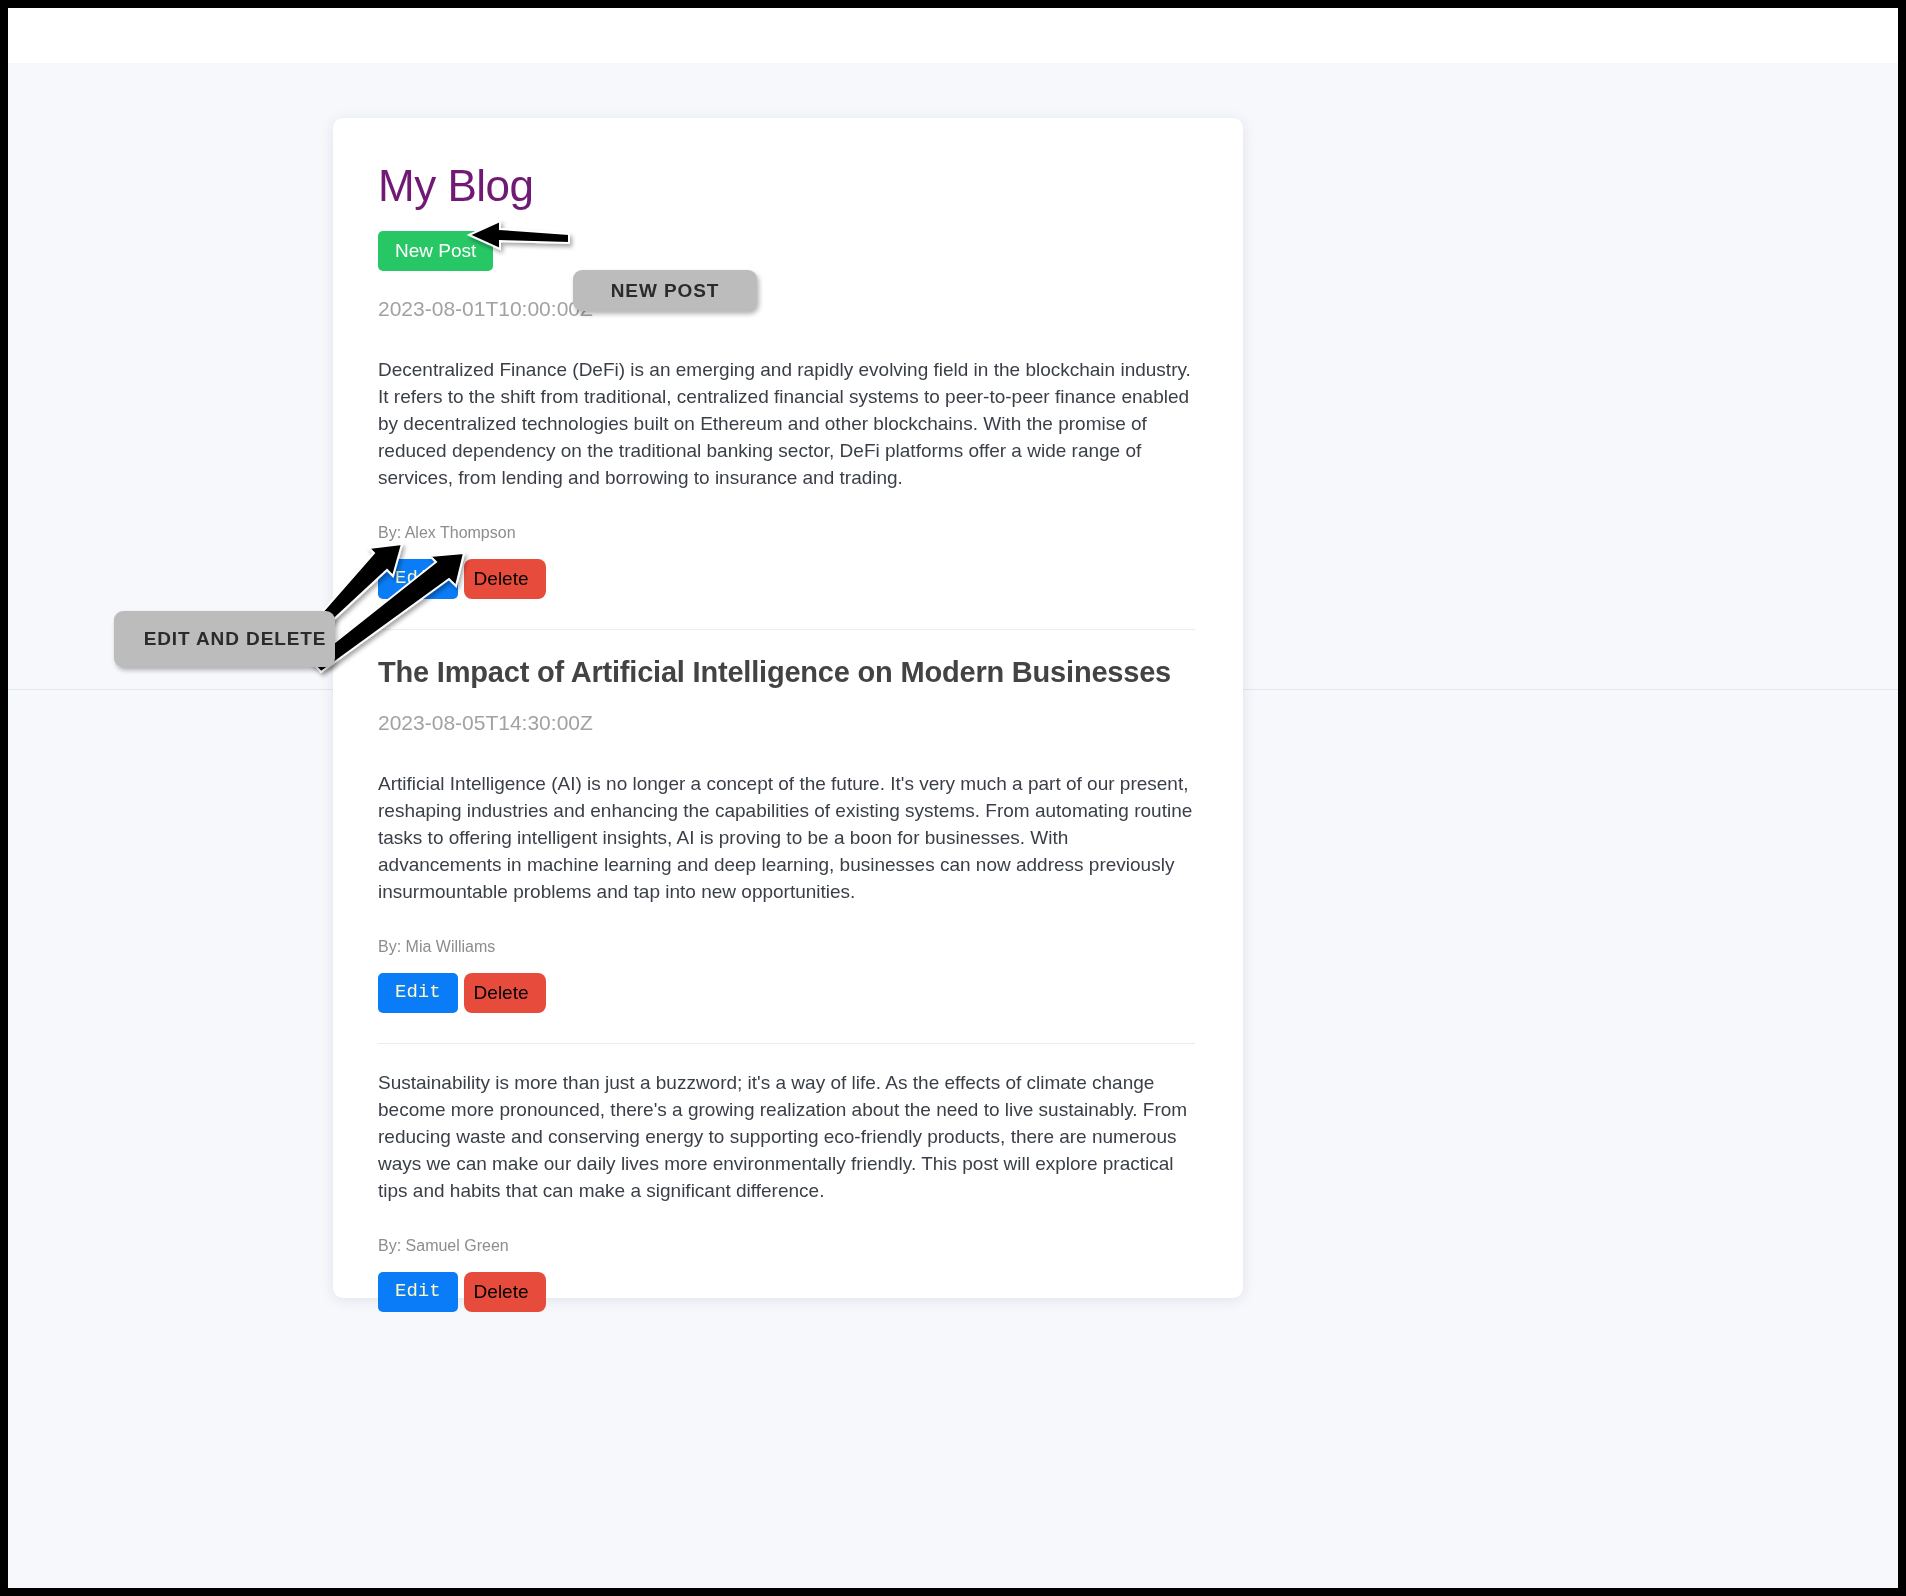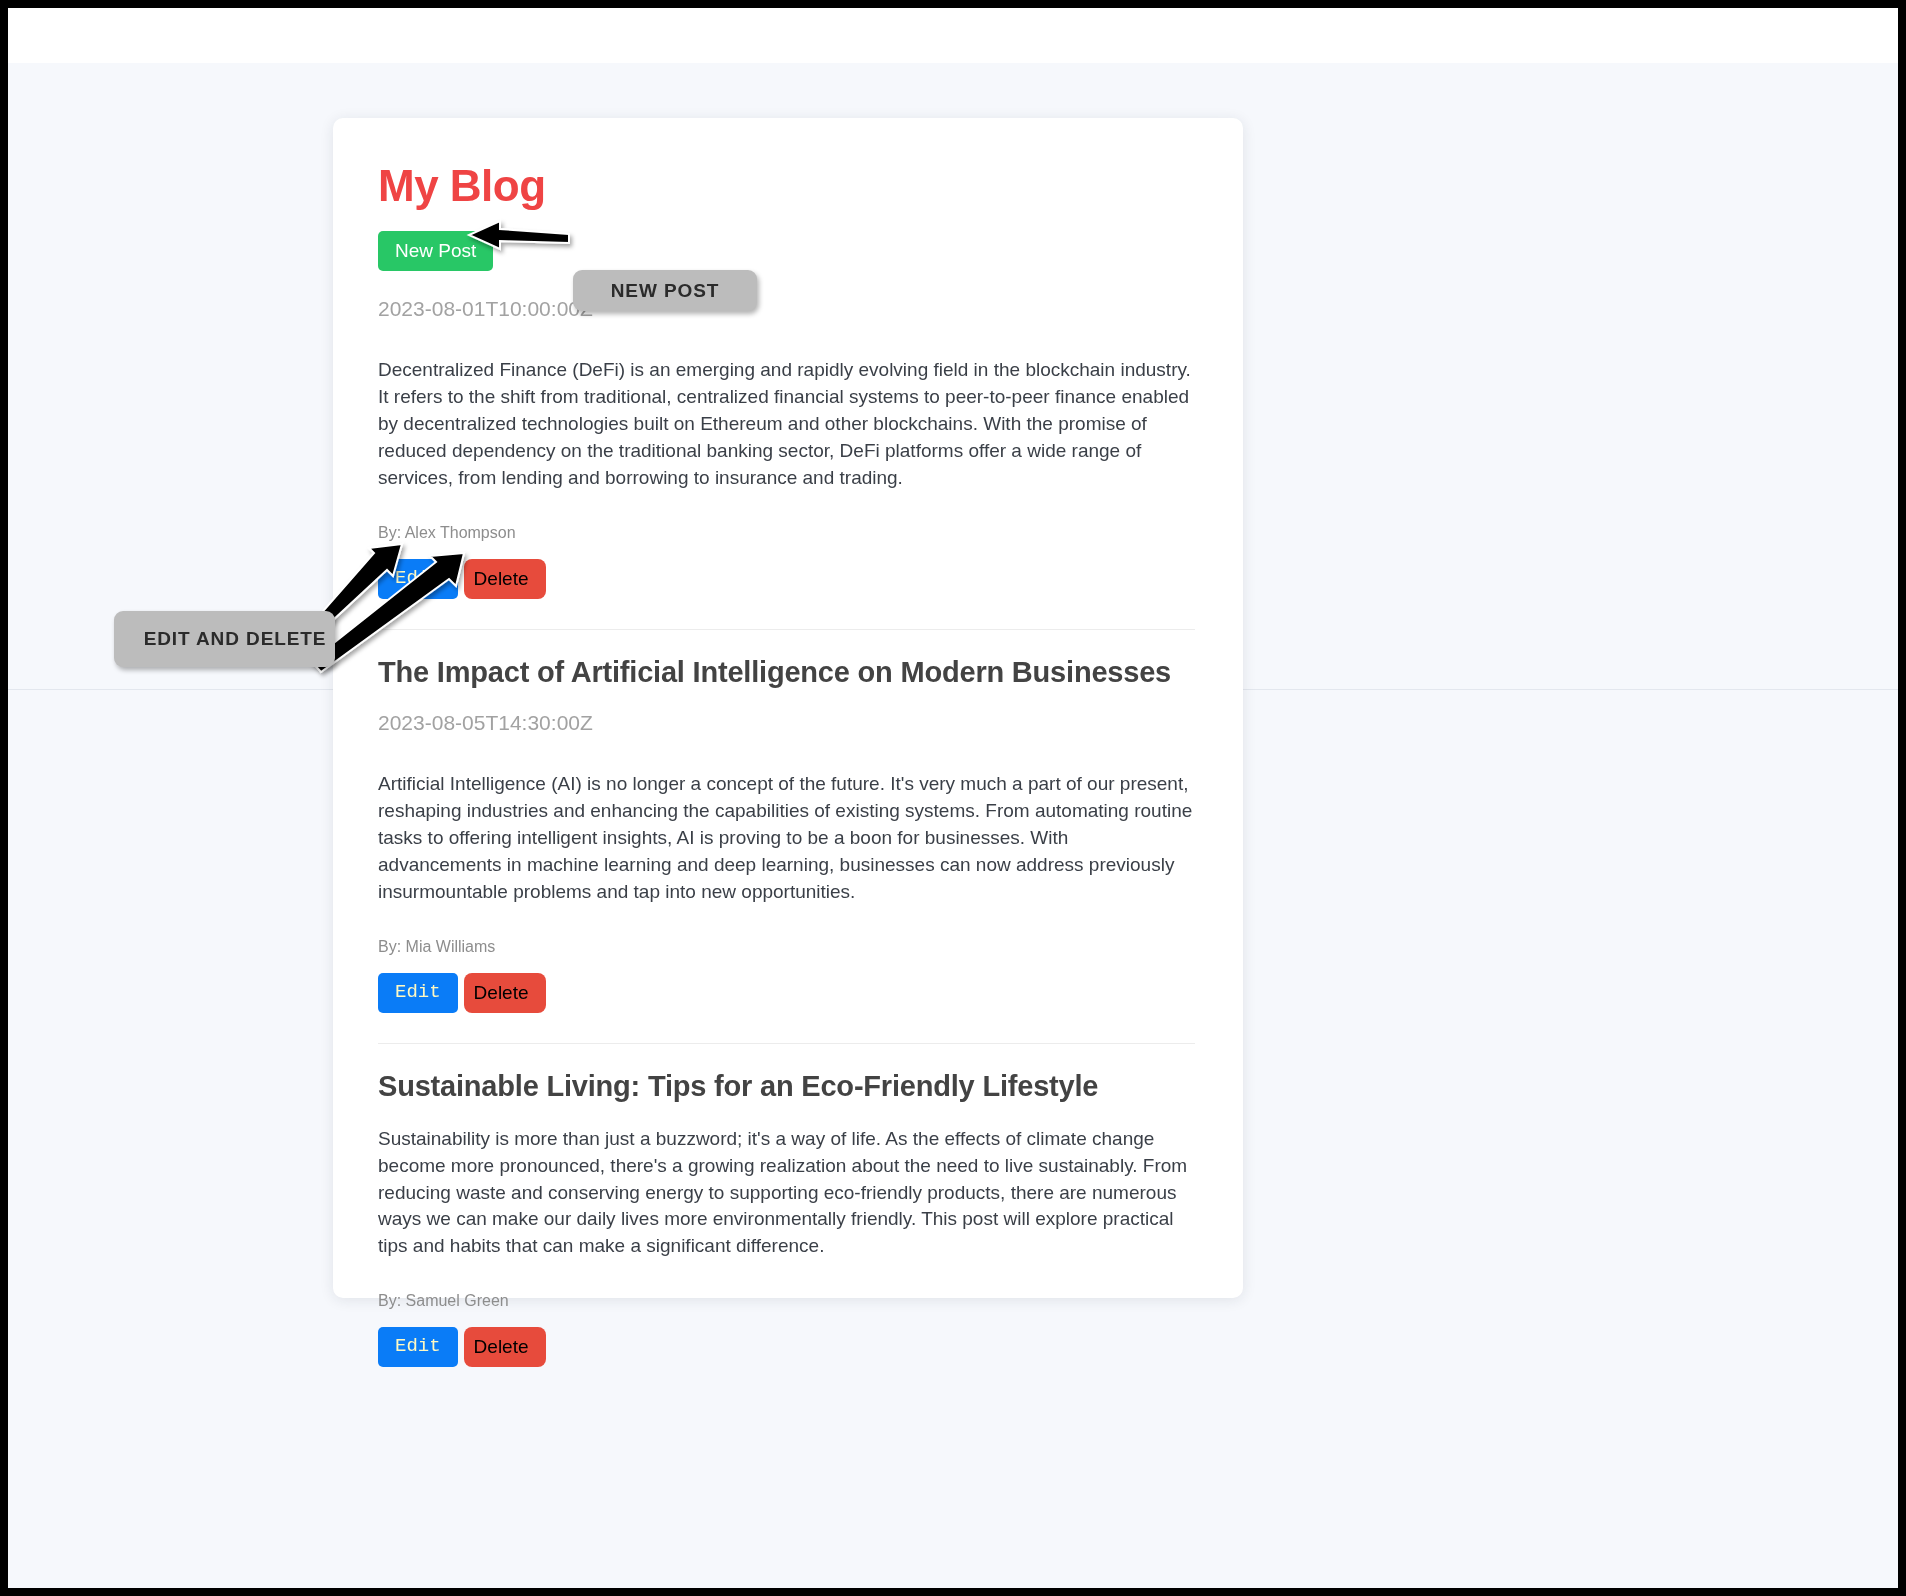--- a/index.html
+++ b/index.html
@@ -54,22 +54,22 @@
     height: 1180px;
     background: #ffffff;
     border-radius: 10px;
     box-shadow: 0 2px 14px rgba(30, 40, 60, 0.10);
   }
   .card-inner {
     padding: 45px 48px 40px 45px;
   }
   .blog-title {
     font-size: 44px;
-    font-weight: bold;
-    color: #ef4444;
+    font-weight: normal;
+    color: #701a75;
     letter-spacing: -0.5px;
     margin: 0 0 22px 0;
     line-height: 1.05;
   }
   .new-post-btn {
     display: inline-block;
     background: #28c766;
     color: #ffffff;
     border: none;
     border-radius: 5px;
@@ -214,21 +214,20 @@
           <div class="post-author">By: Mia Williams</div>
           <div class="post-actions">
             <button class="btn-edit">Edit</button>
             <button class="btn-delete">Delete</button>
           </div>
           <div class="post-sep"></div>
         </div>
 
         
         <div class="post-block">
-          <h2 class="post-title">Sustainable Living: Tips for an Eco-Friendly Lifestyle</h2>
           <p class="post-body">Sustainability is more than just a buzzword; it's a way of life. As the effects of climate change become more pronounced, there's a growing realization about the need to live sustainably. From reducing waste and conserving energy to supporting eco-friendly products, there are numerous ways we can make our daily lives more environmentally friendly. This post will explore practical tips and habits that can make a significant difference.</p>
           <div class="post-author">By: Samuel Green</div>
           <div class="post-actions">
             <button class="btn-edit">Edit</button>
             <button class="btn-delete">Delete</button>
           </div>
         </div>
 
       </div>
     </div>

